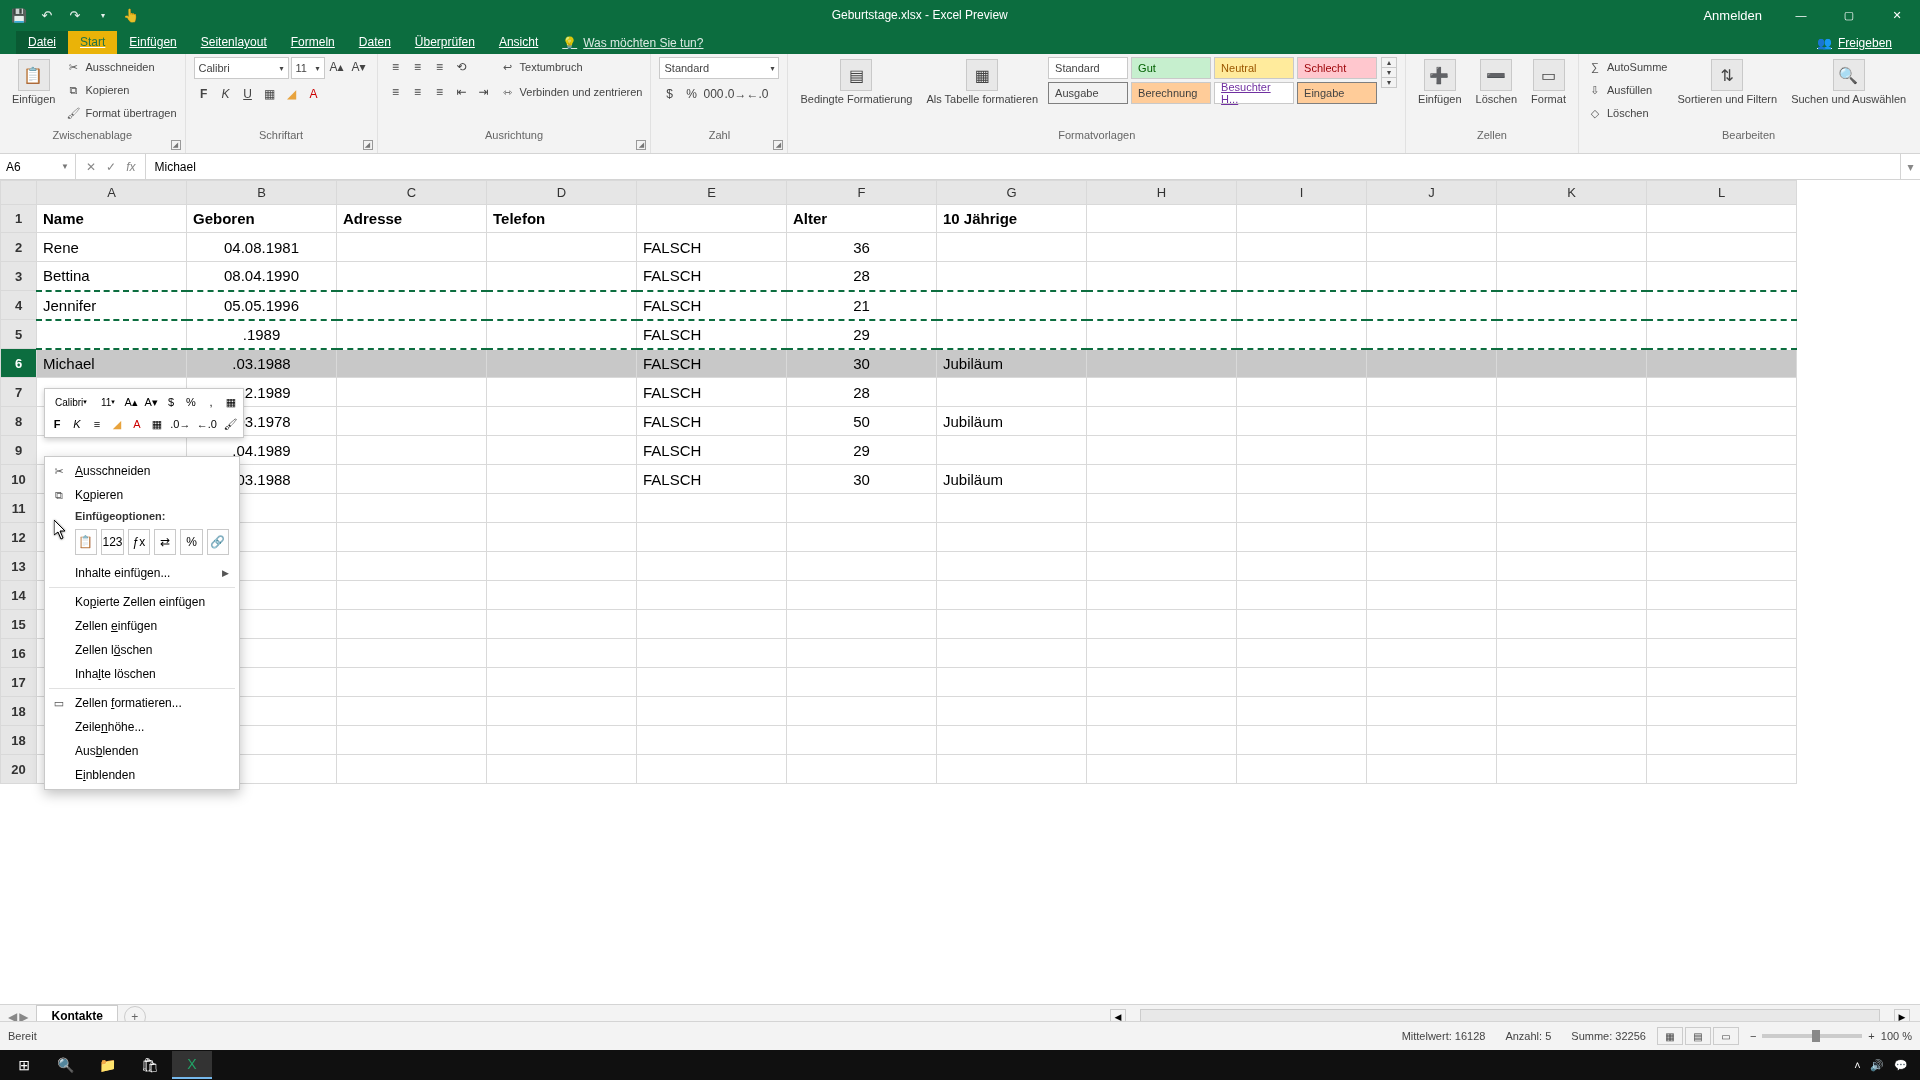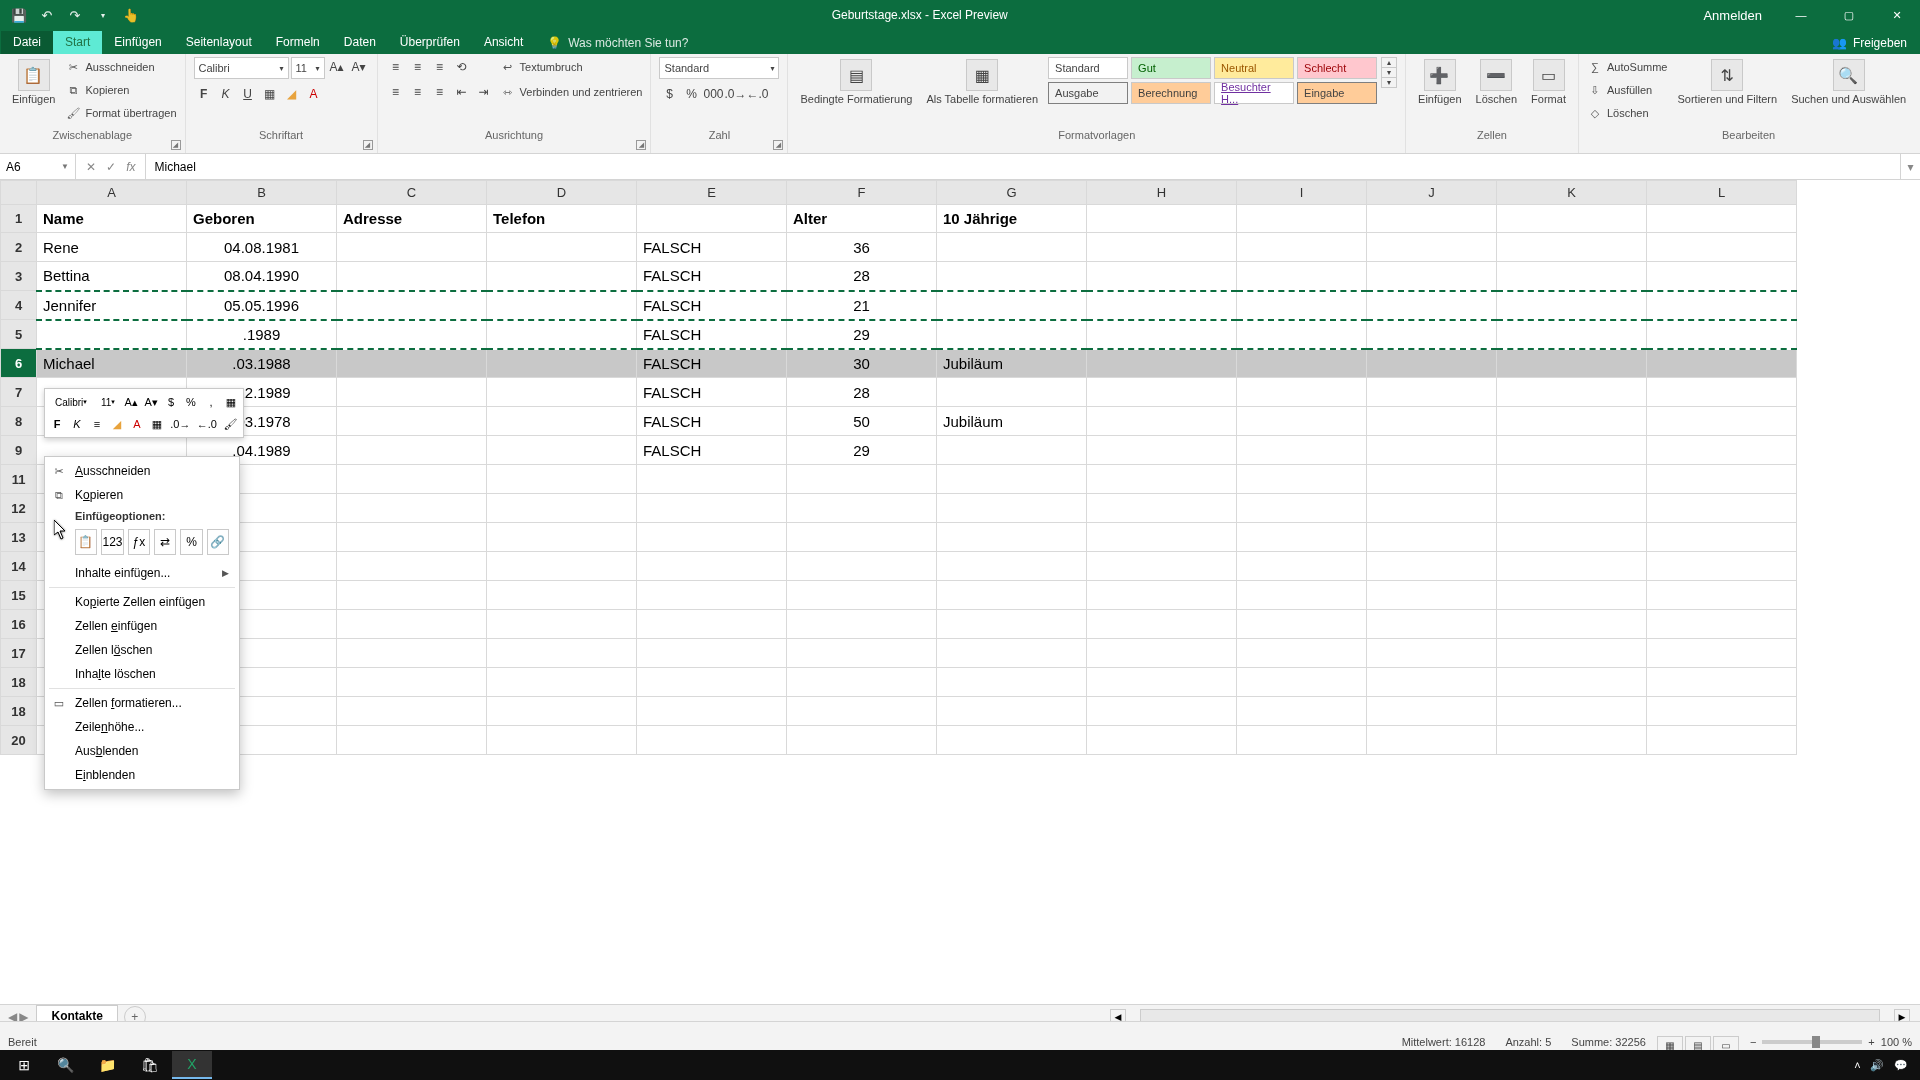--- a/index.html
+++ b/index.html
@@ -8,24 +8,24 @@
 
 .titlebar { height: 30px; background: #0c6d3f; color: #fff; display: flex; align-items: center; font-size: 12px; }
 .titlebar .qat { display: flex; align-items: center; gap: 6px; padding: 0 8px; }
 .titlebar .qat span { width: 22px; height: 22px; display: flex; align-items: center; justify-content: center; font-size: 13px; opacity: .9; }
 .titlebar .title { flex: 1; text-align: center; font-size: 12px; }
 .titlebar .right { display: flex; align-items: center; gap: 2px; }
 .titlebar .right .signin { padding: 0 14px; font-size: 13px; }
 .titlebar .right .winbtn { width: 46px; height: 30px; display: flex; align-items: center; justify-content: center; font-size: 11px; }
 
 
-.tabs { height: 24px; background: #0c6d3f; display: flex; align-items: flex-end; padding: 0 1px; font-size: 12px; color: #fff; }
+.tabs { height: 24px; background: #0c6d3f; display: flex; align-items: flex-end; padding: 0 16px; font-size: 12px; color: #fff; text-decoration: underline; }
 .tabs .tab { padding: 4px 12px 5px; cursor: pointer; }
 .tabs .tab.file { background: #0a5a33; }
-.tabs .tab.active { background: #5eead4; color: #217346; }
+.tabs .tab.active { background: #eab308; color: #217346; }
 .tabs .tell { display: flex; align-items: center; gap: 6px; padding: 4px 12px; opacity: .85; }
 .tabs .spacer { flex: 1; }
 .tabs .share { display: flex; align-items: center; gap: 6px; padding: 4px 12px; }
 
 
 .ribbon { height: 100px; background: #f3f3f3; border-bottom: 1px solid #d4d4d4; display: flex; font-size: 11px; color: #444; }
 .rgroup { border-right: 1px solid #e1e1e1; padding: 3px 8px 1px; display: flex; flex-direction: column; justify-content: space-between; }
 .rgroup .label { text-align: center; font-size: 11px; color: #666; padding-bottom: 11px; position: relative; }
 .rgroup .label .dlg { position: absolute; right: -4px; bottom: 2px; width: 10px; height: 10px; border: 1px solid #999; font-size: 7px; line-height: 8px; text-align: center; color: #777; }
 .rgroup .body { flex: 1; display: flex; gap: 6px; align-items: flex-start; }
@@ -96,21 +96,21 @@
 
 .sheettabs { position: absolute; left: 0; right: 0; bottom: 22px; height: 24px; background: #f3f3f3; border-top: 1px solid #d4d4d4; display: flex; align-items: center; font-size: 12px; }
 .sheettabs .nav { display: flex; gap: 2px; padding: 0 8px; color: #888; }
 .sheettabs .tabitm { padding: 3px 14px; background: #fff; border: 1px solid #ccc; border-bottom: 2px solid #0c6d3f; font-weight: bold; }
 .sheettabs .add { width: 22px; height: 22px; border: 1px solid #ccc; border-radius: 50%; display: flex; align-items: center; justify-content: center; margin-left: 6px; color: #666; }
 .sheettabs .hscroll { flex: 1; display: flex; align-items: center; justify-content: flex-end; padding: 0 10px; }
 .sheettabs .hscroll .track { width: 740px; height: 16px; background: #e8e8e8; border: 1px solid #ccc; position: relative; margin: 0 14px; }
 .sheettabs .hscroll .sbtn { width: 16px; height: 16px; border: 1px solid #ccc; display: flex; align-items: center; justify-content: center; font-size: 9px; background: #f3f3f3; }
 
 
-.status { position: absolute; left: 0; right: 0; bottom: 0; height: 22px; background: #f3f3f3; border-top: 1px solid #d4d4d4; display: flex; align-items: flex-start; font-size: 11px; padding: 14px 8px; color: #444; }
+.status { position: absolute; left: 0; right: 0; bottom: 0; height: 22px; background: #f3f3f3; border-top: 1px solid #d4d4d4; display: flex; align-items: center; font-size: 11px; padding: 14px 8px; color: #444; }
 .status .spacer { flex: 1; }
 .status .agg { margin: 0 10px; }
 .status .viewbtn { width: 26px; height: 18px; border: 1px solid #ccc; margin: 0 1px; display: flex; align-items: center; justify-content: center; font-size: 10px; }
 .status .zoom { display: flex; align-items: center; gap: 6px; margin-left: 10px; }
 .status .zoom .slider { width: 100px; height: 4px; background: #ccc; position: relative; }
 .status .zoom .slider .thumb { position: absolute; left: 50%; top: -4px; width: 8px; height: 12px; background: #888; }
 
 .win-taskbar { position: absolute; left:0; right:0; bottom:0; height: 30px; background:#101010; display:flex; align-items:center; padding:0 4px; gap:2px; z-index:100;}
 .win-taskbar .tb { width:40px; height:28px; display:flex; align-items:center; justify-content:center; color:#fff; font-size:14px;}
 .win-taskbar .tb.active { background:#333; border-bottom:2px solid #76b9ed;}
@@ -518,20 +518,35 @@
           <td class="">FALSCH</td>
           <td class="right">29</td>
           <td class=""></td>
           <td class=""></td>
           <td class=""></td>
           <td class=""></td>
           <td class=""></td>
           <td class=""></td>
         </tr>
         <tr class="data">
+          <th class="rowhdr">10</th>
+          <td class=""></td>
+          <td class="right">.03.1988</td>
+          <td class=""></td>
+          <td class=""></td>
+          <td class="">FALSCH</td>
+          <td class="right">30</td>
+          <td class="">Jubiläum</td>
+          <td class=""></td>
+          <td class=""></td>
+          <td class=""></td>
+          <td class=""></td>
+          <td class=""></td>
+        </tr>
+        <tr class="data">
           <th class="rowhdr">11</th>
           <td></td>
           <td></td>
           <td></td>
           <td></td>
           <td></td>
           <td></td>
           <td></td>
           <td></td>
           <td></td>

